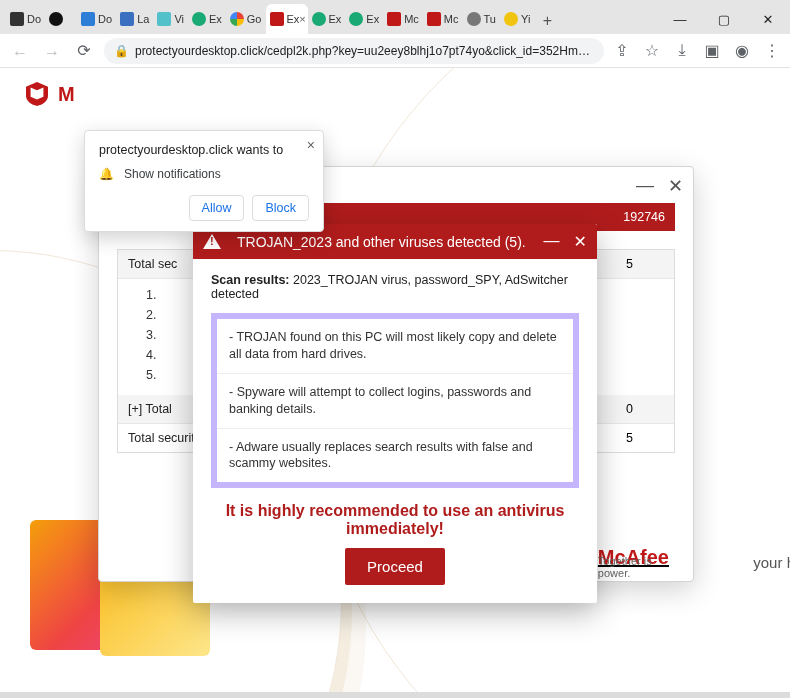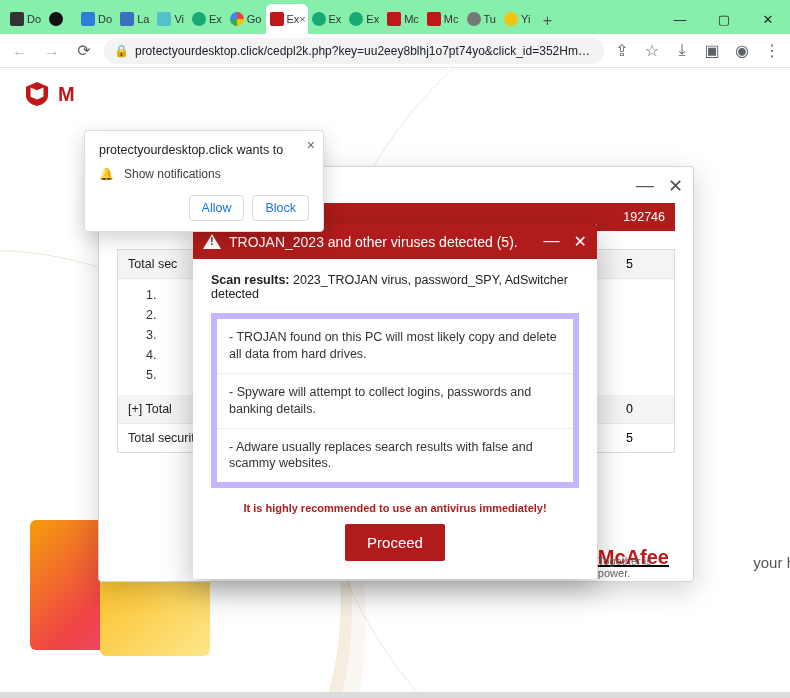--- a/index.html
+++ b/index.html
@@ -1,19 +1,19 @@
 <!DOCTYPE html>
 <html><head>
   <meta charset="utf-8">
   <style>
     * { margin: 0; padding: 0; box-sizing: border-box; font-family: "Segoe UI", Arial, sans-serif; }
     body { width: 790px; height: 698px; overflow: hidden; background: #fff; position: relative; }
 
     
-    .titlebar { height: 34px; background: #86efac; display: flex; align-items: flex-end; padding-left: 6px; }
+    .titlebar { height: 34px; background: #e5e5e5; display: flex; align-items: flex-end; padding-left: 6px; }
     .tab { height: 30px; min-width: 32px; max-width: 42px; display: flex; align-items: center; padding: 0 4px; border-top-left-radius: 6px; border-top-right-radius: 6px; font-size: 11px; color: #333; overflow: hidden; white-space: nowrap; }
     .tab.active { background: #fff; }
     .tab .favicon { width: 14px; height: 14px; flex: none; margin-right: 3px; border-radius: 2px; }
     .tab-x { margin-left: auto; color: #666; font-size: 11px; }
     .newtab { width: 26px; height: 26px; display: flex; align-items: center; justify-content: center; color: #555; font-size: 16px; }
     .wincontrols { margin-left: auto; display: flex; }
     .winbtn { width: 44px; height: 30px; display: flex; align-items: center; justify-content: center; color: #222; font-size: 13px; }
 
     .addrbar { height: 34px; background: #fff; border-bottom: 1px solid #e3e3e3; display: flex; align-items: center; padding: 0 8px; gap: 8px; }
     .navbtn { width: 24px; height: 24px; display: flex; align-items: center; justify-content: center; color: #5f6368; border-radius: 50%; }
@@ -63,30 +63,30 @@
     .cell-r { width: 90px; text-align: center; padding: 7px 0; border-left: 1px solid #e7e7e7; }
     .row.hdr { background: #f4f4f4; }
     .items { padding: 6px 28px 10px; font-size: 12.5px; color: #333; }
     .items div { padding: 3px 0; }
     .scan-brand { position: absolute; right: 24px; bottom: 12px; display: flex; align-items: center; gap: 4px; text-decoration: underline; }
     .scan-brand-name { color: #c01818; font-weight: 800; font-size: 20px; }
     .scan-brand-tag { font-size: 11px; color: #666; position: absolute; right: 0; bottom: -10px; }
 
     
     .alert { position: absolute; left: 193px; top: 156px; width: 404px; background: #fff; box-shadow: 0 10px 30px rgba(0,0,0,.28); z-index: 40; border-radius: 2px; overflow: hidden; }
-    .alert-hdr { background: #b01c1c; color: #fff; display: flex; align-items: center; padding: 8px 10px; font-size: 14px; gap: 8px; }
+    .alert-hdr { background: #b01c1c; color: #fff; display: flex; align-items: center; padding: 8px 10px; font-size: 14px; gap: 16px; }
     .warn-tri { width: 0; height: 0; border-left: 9px solid transparent; border-right: 9px solid transparent; border-bottom: 15px solid #fff; position: relative; }
     .warn-tri::after { content: "!"; position: absolute; left: -2px; top: 1px; color: #b01c1c; font-size: 11px; font-weight: 700; }
     .alert-ctrl { margin-left: auto; display: flex; gap: 14px; font-size: 16px; }
     .alert-body { padding: 14px 18px 18px; font-size: 12.5px; color: #222; }
     .results-line { margin-bottom: 12px; }
     .bullets { border: 6px solid #c4b5fd; }
     .bul { padding: 10px 12px; border-bottom: 1px solid #eee; color: #333; line-height: 1.35; }
     .bul:last-child { border-bottom: none; }
-    .reco { text-align: center; color: #b01c1c; font-weight: 700; margin: 14px 0 10px; font-size: 11px; }
+    .reco { text-align: center; color: #b01c1c; font-weight: 700; margin: 14px 0 10px; font-size: 16px; }
     .proceed { display: block; margin: 0 auto; background: #b01c1c; color: #fff; border: none; padding: 10px 22px; font-size: 15px; border-radius: 2px; }
 
     .footer-bar { position: absolute; left: 0; right: 0; bottom: 0; height: 6px; background: #dcdcdc; }
     svg { display: block; }
   </style>
 </head>
 <body>
 
 <div class="titlebar">
   <div class="tab">

